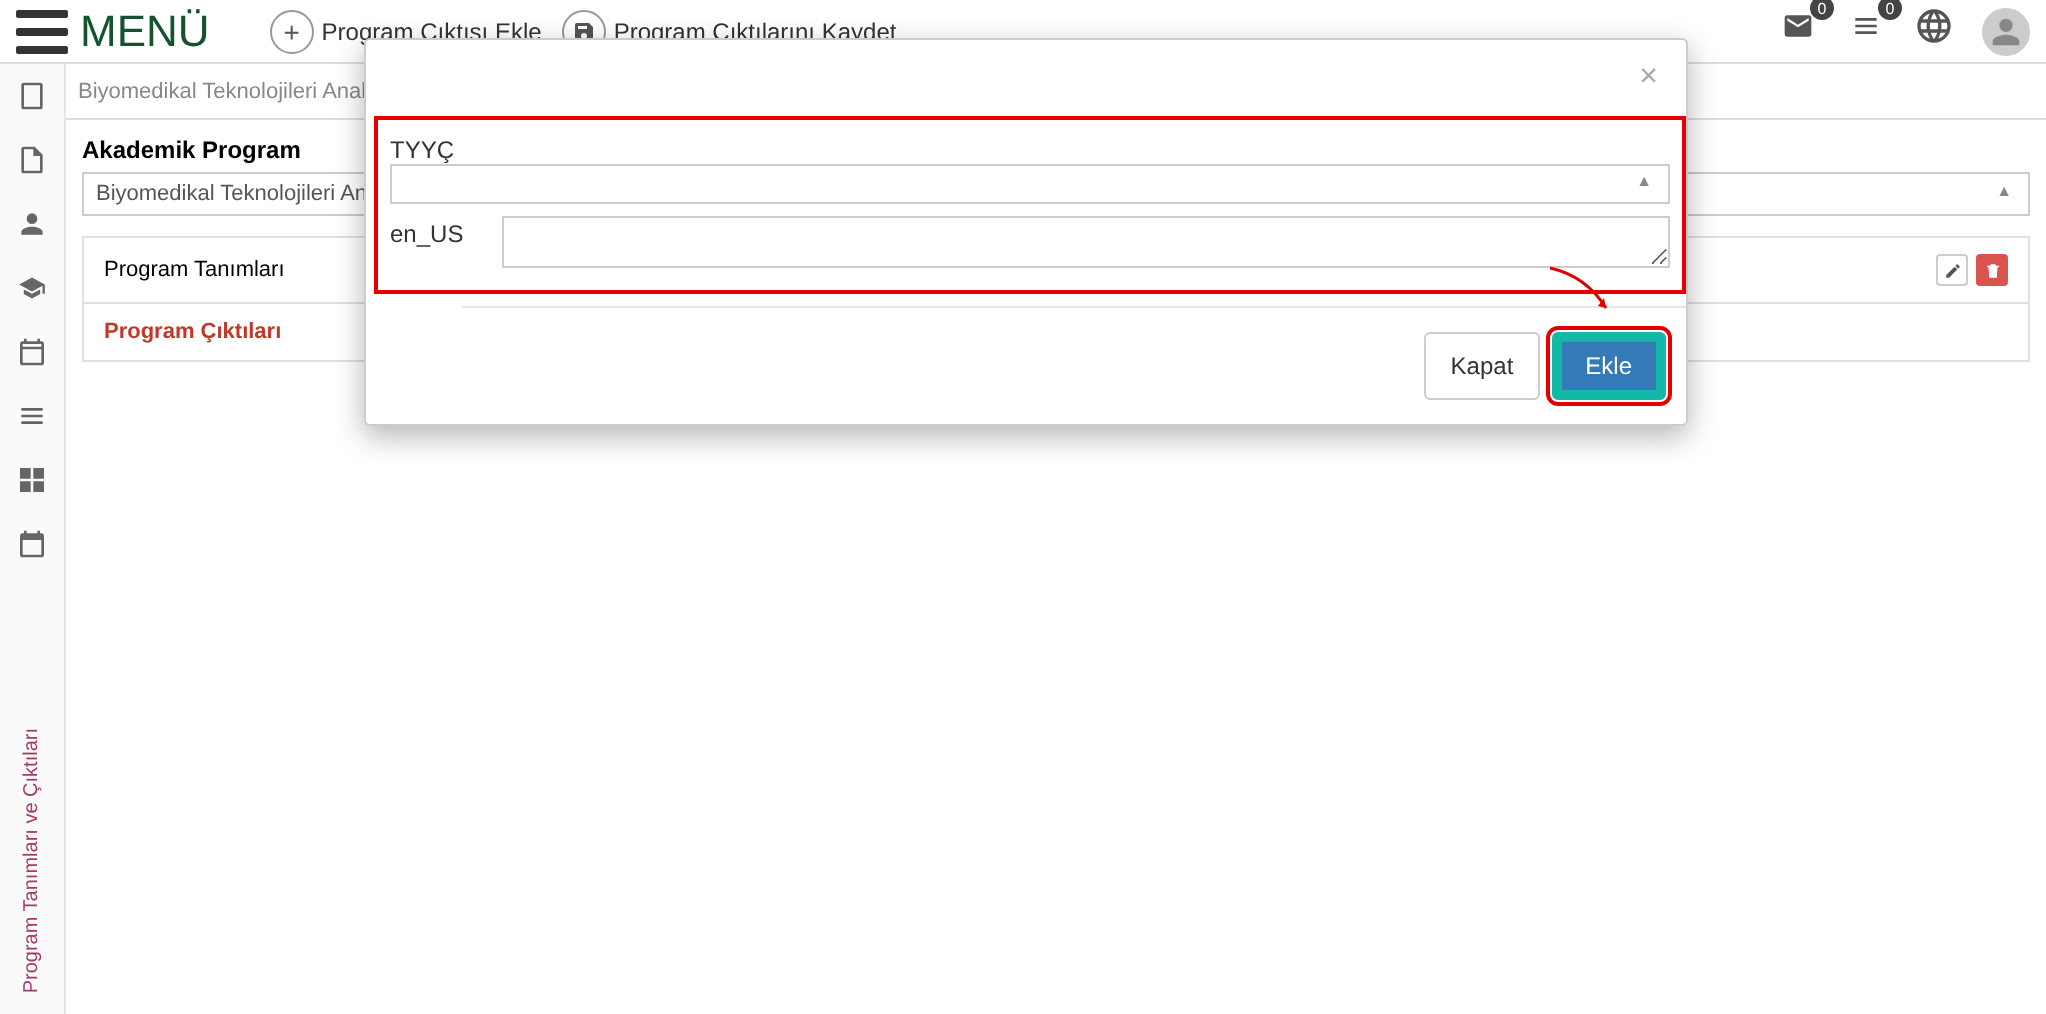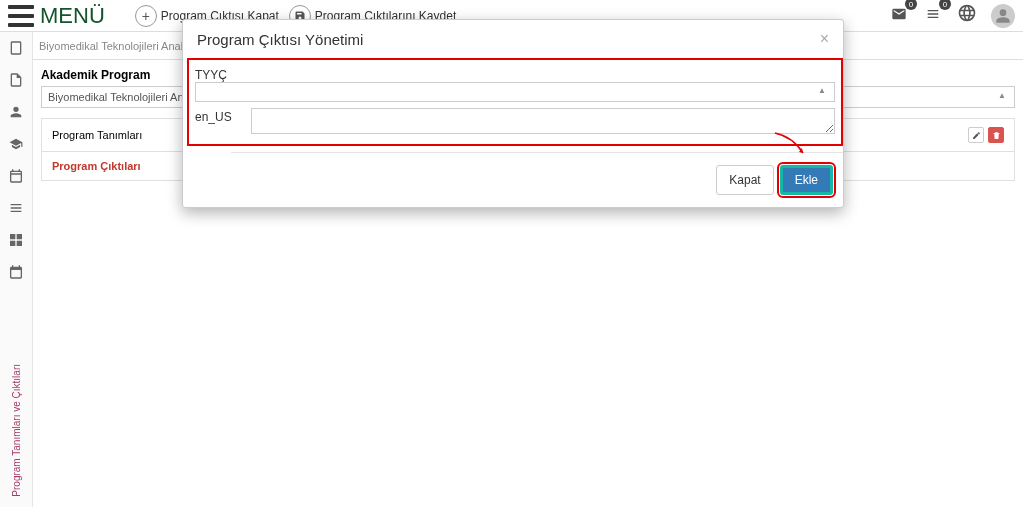--- a/index.html
+++ b/index.html
@@ -257,21 +257,21 @@
   border-radius: 3px;
   cursor: pointer;
 }
 .btn-default {
   background: #fff;
   border: 1px solid #ccc;
   color: #333;
 }
 .btn-primary {
   background: #337ab7;
-  border: 3px solid #14b8a6;
+  border: 5px solid #14b8a6;
   color: #fff;
   outline: 2px solid #e20000;
   outline-offset: 1px;
 }
 
 .arrow {
   position: absolute;
   top: -22px;
   right: 30px;
   width: 40px; height: 30px;
@@ -285,21 +285,21 @@
 <div class="top-header">
   <div class="hamburger">
     <span></span>
       <span></span>
       <span></span>
   </div>
   <div class="menu-title">MENÜ</div>
 
   <div class="hdr-btn">
     <span class="circ">+</span>
-    <span>Program Çıktısı Kapat</span>
+    <span>Program Çıktısı Ekle</span>
   </div>
   <div class="hdr-btn">
     <span class="circ">
       <svg width="12" height="12" viewBox="0 0 24 24">
           <path fill="#555" d="M17 3H5a2 2 0 0 0-2 2v14a2 2 0 0 0 2 2h14a2 2 0 0 0 2-2V7l-4-4zM12 19a3 3 0 1 1 0-6 3 3 0 0 1 0 6zm3-10H6V6h9v3z"></path>
         </svg>
     </span>
     <span>Program Çıktılarını Kaydet</span>
   </div>
 
@@ -400,21 +400,20 @@
     </div>
     <div class="tab-row tab-active">
       <span>Program Çıktıları</span>
     </div>
   </div>
 </div>
 
 <div class="modal-backdrop">
   <div class="modal">
     <div class="modal-header">
-      <div class="modal-title">Program Çıktısı Yönetimi</div>
       <div class="modal-close">×</div>
     </div>
     <div class="modal-body">
       <div class="red-frame">
         <div class="form-row" style="flex-direction:column;">
           <div class="form-label" style="width:auto;">TYYÇ</div>
           <div class="form-control" style="width:100%;">
             <div class="select-tyyc"></div>
           </div>
         </div>

